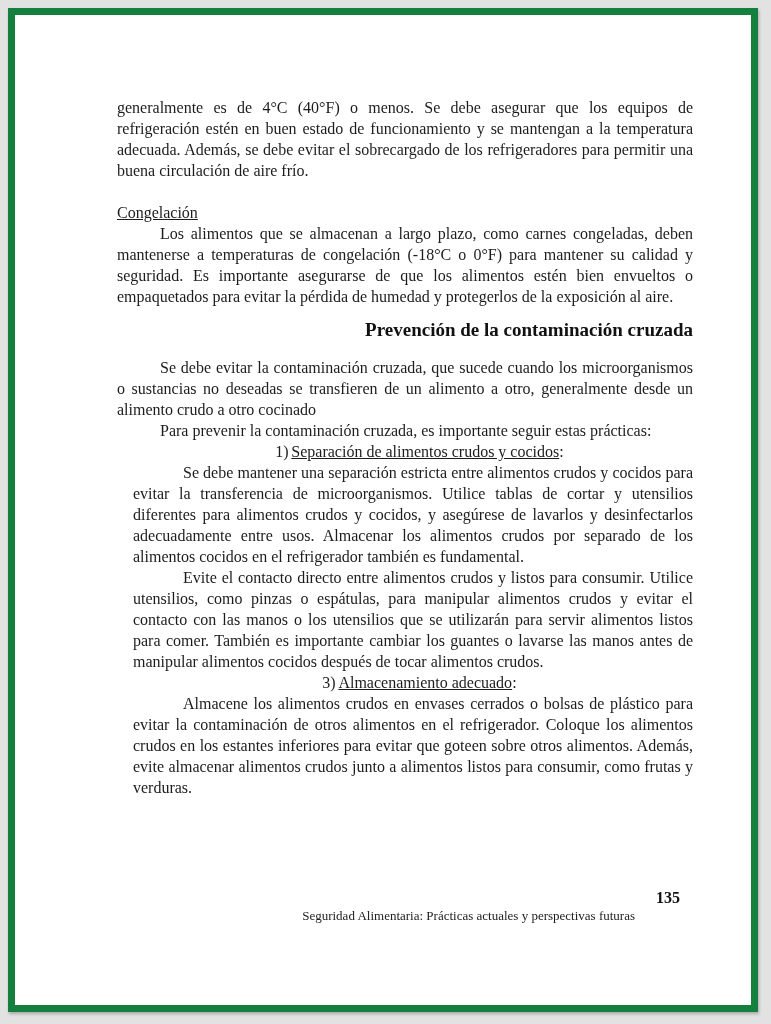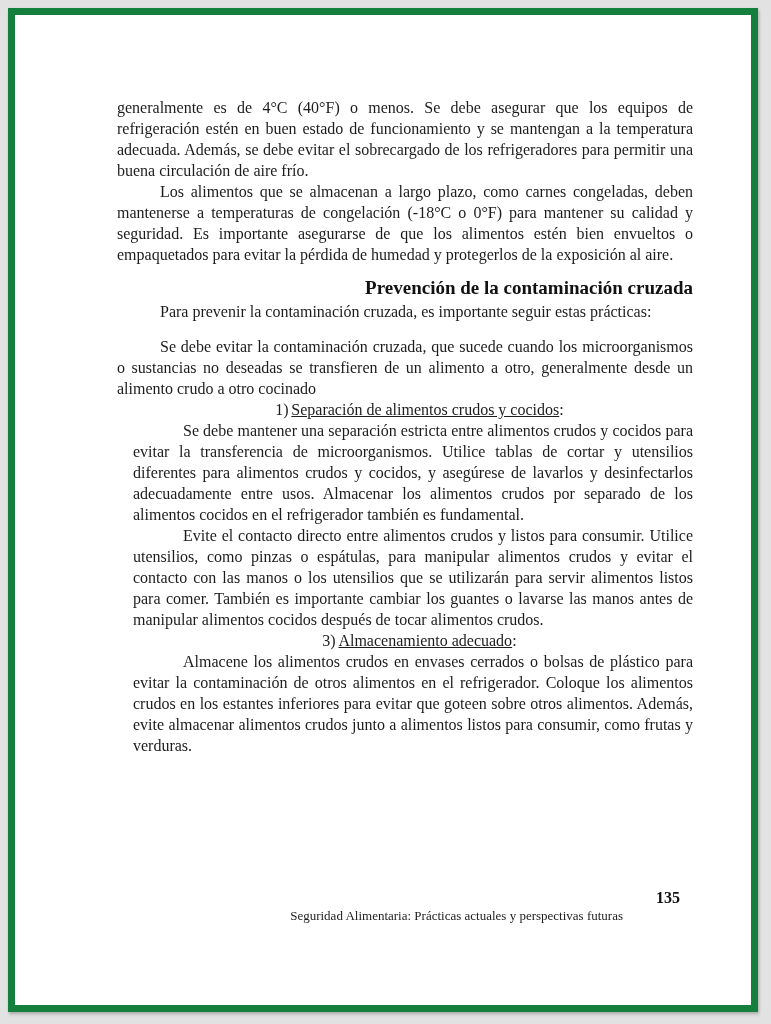--- a/index.html
+++ b/index.html
@@ -59,45 +59,46 @@
     position: absolute;
     top: 874px; right: 71px;
     font-size: 16px;
     font-weight: bold;
     color: #111111;
     line-height: 18px;
     text-align: center;
   }
   .footer-title {
     position: absolute;
-    top: 893px; right: 128px;
+    top: 893px; right: 116px;
     font-size: 13px;
     color: #1c1c1c;
     line-height: 16px;
     white-space: nowrap;
   }
 </style>
 </head>
 <body>
 
 <div class="viewer">
   <div class="page">
 
     <div class="content">
 
       <p>generalmente es de 4°C (40°F) o menos. Se debe asegurar que los equipos de refrigeración estén en buen estado de funcionamiento y se mantengan a la temperatura adecuada. Además, se debe evitar el sobrecargado de los refrigeradores para permitir una buena circulación de aire frío.</p>
 
+      <p class="section-head">Congelación</p>
 
       <p class="first-indent">Los alimentos que se almacenan a largo plazo, como carnes congeladas, deben mantenerse a temperaturas de congelación (-18°C o 0°F) para mantener su calidad y seguridad. Es importante asegurarse de que los alimentos estén bien envueltos o empaquetados para evitar la pérdida de humedad y protegerlos de la exposición al aire.</p>
 
       <h1 class="main-heading">Prevención de la contaminación cruzada</h1>
 
+      <p class="first-indent after-heading">Se debe evitar la contaminación cruzada, que sucede cuando los microorganismos o sustancias no deseadas se transfieren de un alimento a otro, generalmente desde un alimento crudo a otro cocinado</p>
+
       <p class="first-indent">Para prevenir la contaminación cruzada, es importante seguir estas prácticas:</p>
-
-      <p class="first-indent after-heading">Se debe evitar la contaminación cruzada, que sucede cuando los microorganismos o sustancias no deseadas se transfieren de un alimento a otro, generalmente desde un alimento crudo a otro cocinado</p>
 
       <div class="list">
 
         <div>
           <p class="li-head"><span class="li-num">1)</span><span class="li-title">Separación de alimentos crudos y cocidos</span><span>:</span></p>
           <p class="li-body">Se debe mantener una separación estricta entre alimentos crudos y cocidos para evitar la transferencia de microorganismos. Utilice tablas de cortar y utensilios diferentes para alimentos crudos y cocidos, y asegúrese de lavarlos y desinfectarlos adecuadamente entre usos. Almacenar los alimentos crudos por separado de los alimentos cocidos en el refrigerador también es fundamental.</p>
         </div>
 
         <div>
           <p class="li-body">Evite el contacto directo entre alimentos crudos y listos para consumir. Utilice utensilios, como pinzas o espátulas, para manipular alimentos crudos y evitar el contacto con las manos o los utensilios que se utilizarán para servir alimentos listos para comer. También es importante cambiar los guantes o lavarse las manos antes de manipular alimentos cocidos después de tocar alimentos crudos.</p>

